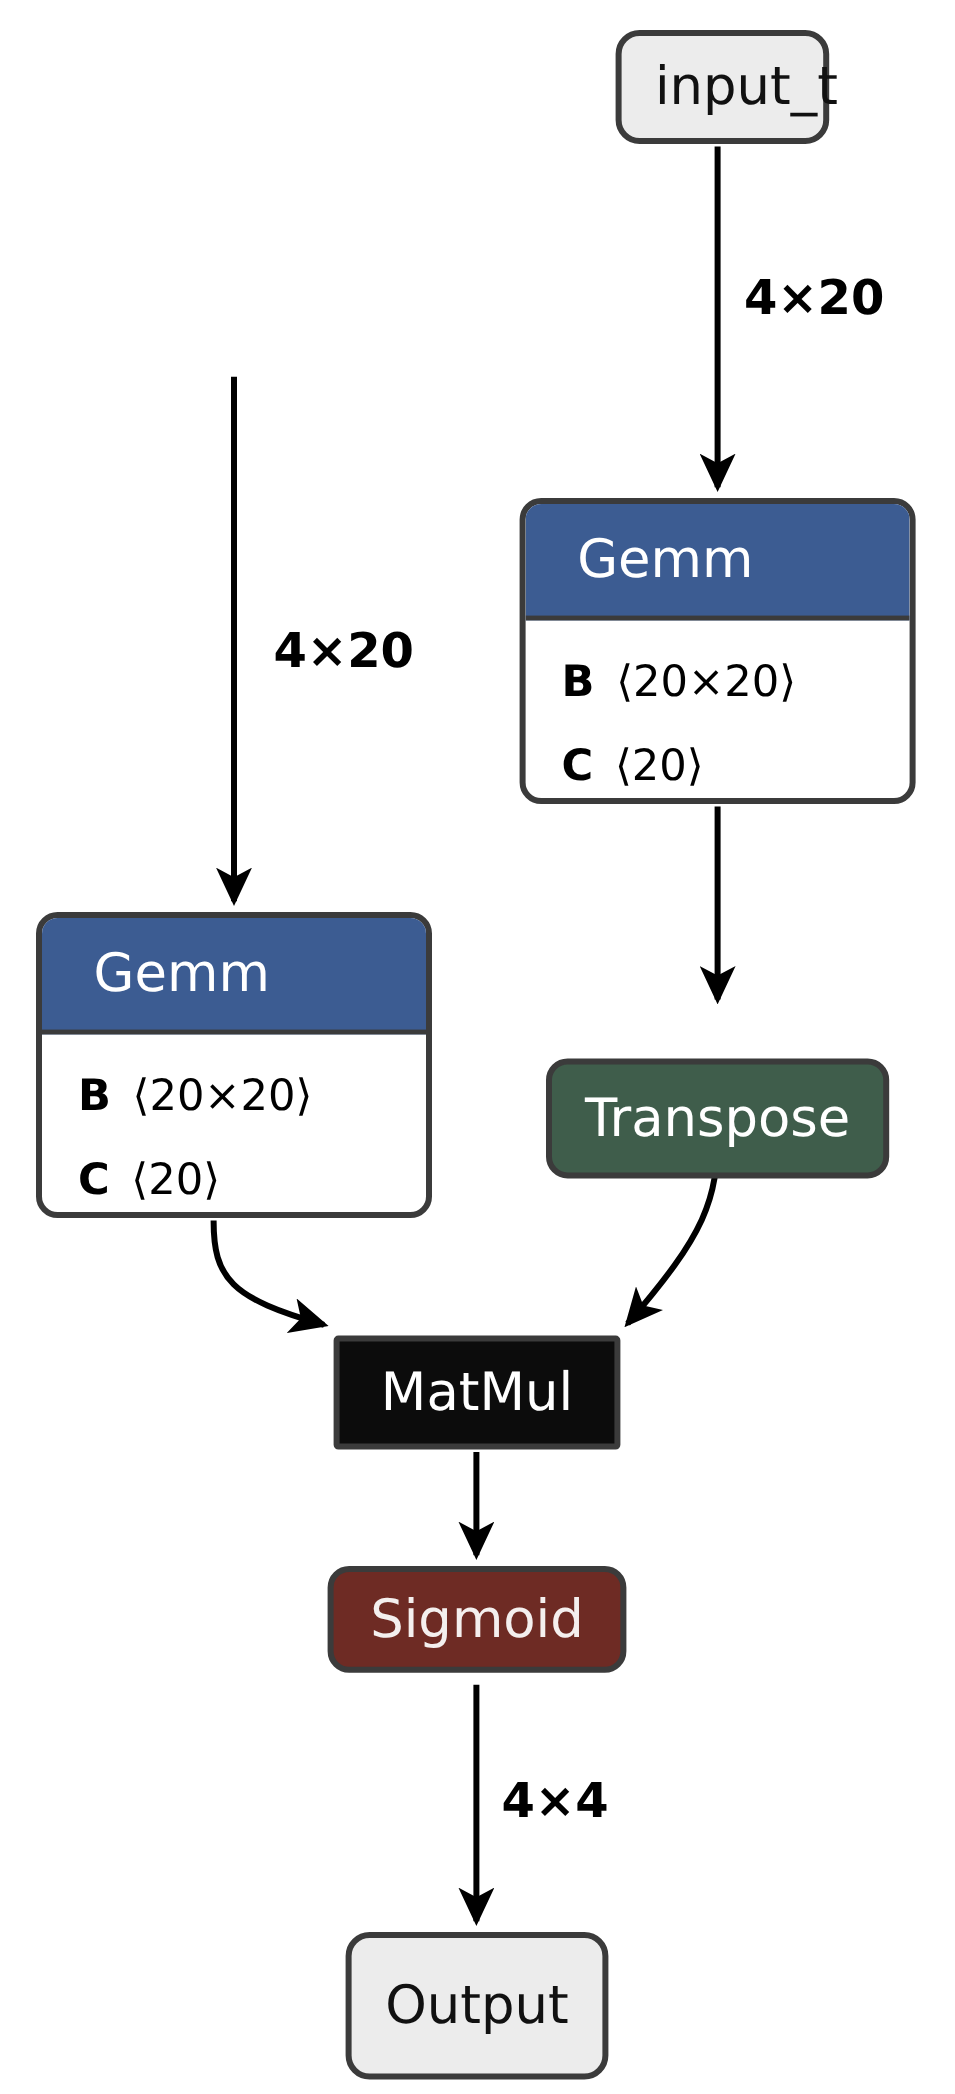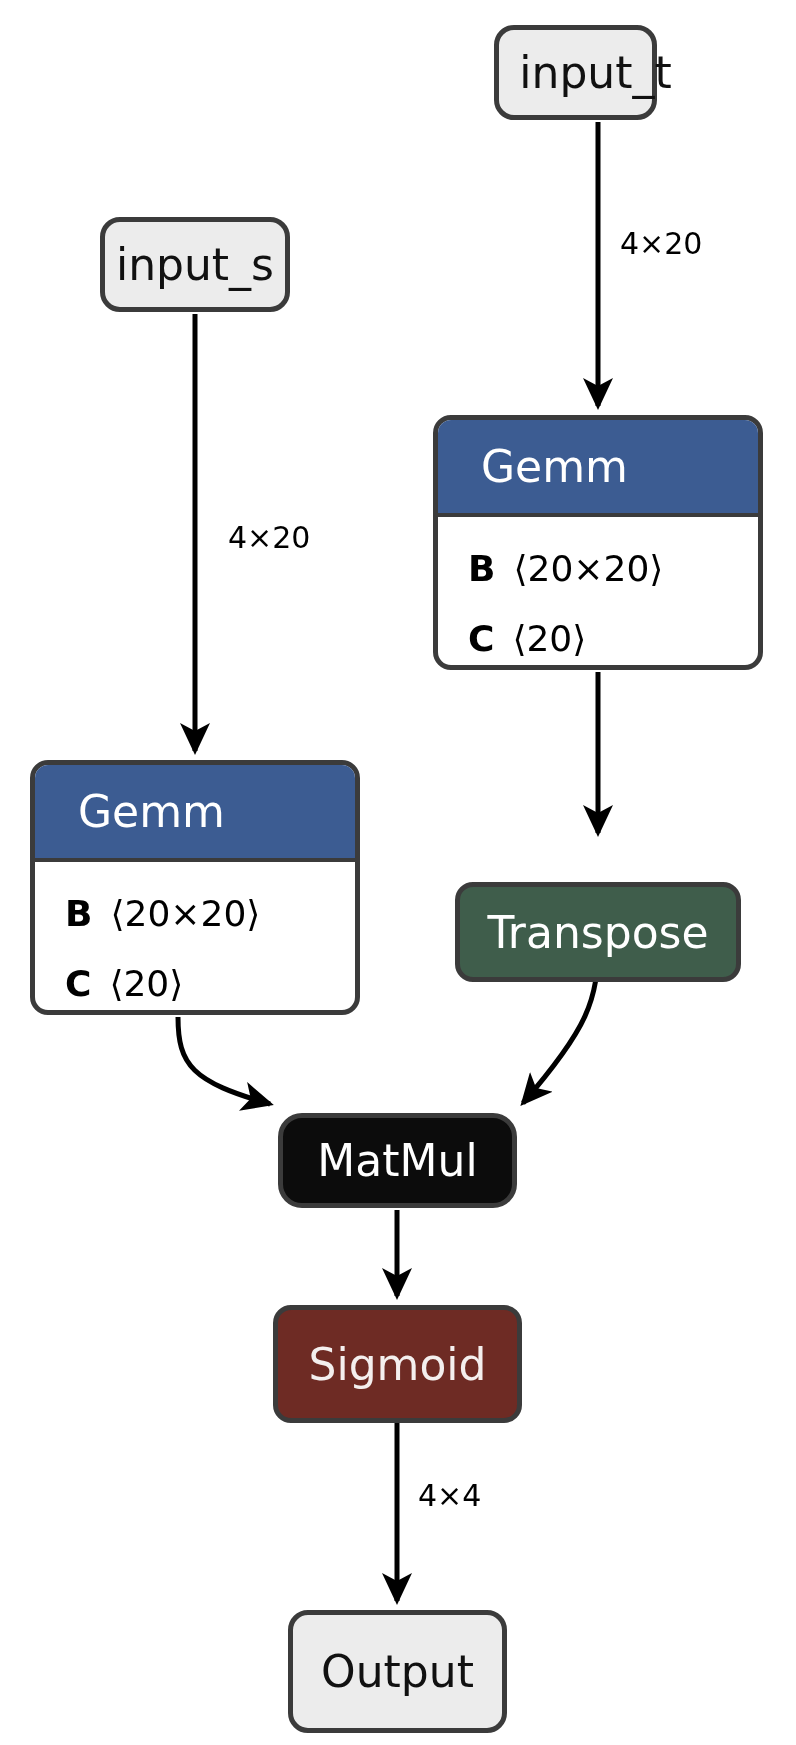--- a/index.html
+++ b/index.html
@@ -23,38 +23,38 @@
   .edge{stroke:var(--edge-color,#000);stroke-width:5;fill:none;}
   .arrowhead{fill:var(--edge-color,#000);}
   .node{position:absolute;box-sizing:border-box;}
   .simple-node{
     border:5px solid var(--node-border);border-radius:20px;
     display:flex;align-items:center;justify-content:center;
     font-size:44px;color:#111;
   }
   .io-node{background:var(--input-fill);}
   .transpose-node{background:var(--transpose-fill);color:var(--node-title-text);border-radius:18px;}
-  .matmul-node{background:var(--matmul-fill);color:var(--node-title-text);border-radius:24px;}
+  .matmul-node{background:var(--matmul-fill);color:var(--node-title-text);border-radius:4px;}
   .sigmoid-node{background:var(--sigmoid-fill);color:#f4efee;border-radius:18px;}
   .gemm-node{
     border:5px solid var(--node-border);border-radius:18px;background:var(--gemm-body);
     overflow:hidden;
   }
   .gemm-header{
     background:var(--gemm-header);color:var(--node-title-text);
     height:97px;display:flex;align-items:center;
     padding-left:43px;font-size:44px;
     border-bottom:4px solid var(--node-border);
     box-sizing:border-box;
   }
   .gemm-body{padding:16px 0 14px 30px;}
   .attr{font-size:36px;color:#000;height:70px;display:flex;align-items:center;}
   .attr-name{font-weight:bold;margin-right:18px;}
   .edge-label{
-    position:absolute;font-size:30px;color:var(--label-text);white-space:nowrap;
+    position:absolute;font-size:40px;color:var(--label-text);white-space:nowrap;font-weight:bold;
   }
 </style>
 </head>
 <body>
 
 <div id="canvas">
 
   <svg id="edges" viewBox="0 0 796 1745" xmlns="http://www.w3.org/2000/svg">
     <defs>
       <marker id="ah" markerUnits="userSpaceOnUse" markerWidth="32" markerHeight="30" refX="28" refY="15" orient="auto">
@@ -67,27 +67,24 @@
     <path class="edge" d="M178,1017 C178,1065 192,1082 270,1104" marker-end="url(#ah)"></path>
     <path class="edge" d="M598,944 C598,1000 588,1028 523,1103" marker-end="url(#ah)"></path>
     <path class="edge" d="M397,1210 L397,1296" marker-end="url(#ah)"></path>
     <path class="edge" d="M397,1404 L397,1601" marker-end="url(#ah)"></path>
   </svg>
 
   <div class="edge-label" style="left:620px;top:226px;">4×20</div>
   <div class="edge-label" style="left:228px;top:520px;">4×20</div>
   <div class="edge-label" style="left:418px;top:1478px;">4×4</div>
 
-  <div class="node simple-node io-node" style="left:494px;top:25px;width:163px;height:95px;padding-left:40px;">
+  <div class="node simple-node io-node" style="left:513px;top:25px;width:178px;height:95px;padding-left:40px;">
     <span>input_t</span>
   </div>
 
-  <div class="node simple-node io-node" style="left:100px;top:217px;width:190px;height:95px;">
-    <span>input_s</span>
-  </div>
 
   <div class="node gemm-node" style="left:433px;top:415px;width:330px;height:255px;">
     <div class="gemm-header">
       <span>Gemm</span>
     </div>
     <div class="gemm-body">
       <div class="attr">
         <span class="attr-name">B</span>
         <span class="attr-value">⟨20×20⟩</span>
       </div>
@@ -115,21 +112,21 @@
   </div>
 
   <div class="node simple-node transpose-node" style="left:455px;top:842px;width:286px;height:100px;margin-top:40px;">
     <span>Transpose</span>
   </div>
 
   <div class="node simple-node matmul-node" style="left:278px;top:1113px;width:239px;height:95px;">
     <span>MatMul</span>
   </div>
 
-  <div class="node simple-node sigmoid-node" style="left:273px;top:1305px;width:249px;height:118px;">
+  <div class="node simple-node sigmoid-node" style="left:273px;top:1305px;width:249px;height:89px;">
     <span>Sigmoid</span>
   </div>
 
   <div class="node simple-node io-node" style="left:288px;top:1610px;width:219px;height:123px;">
     <span>Output</span>
   </div>
 
 </div>
 
 </body></html>

